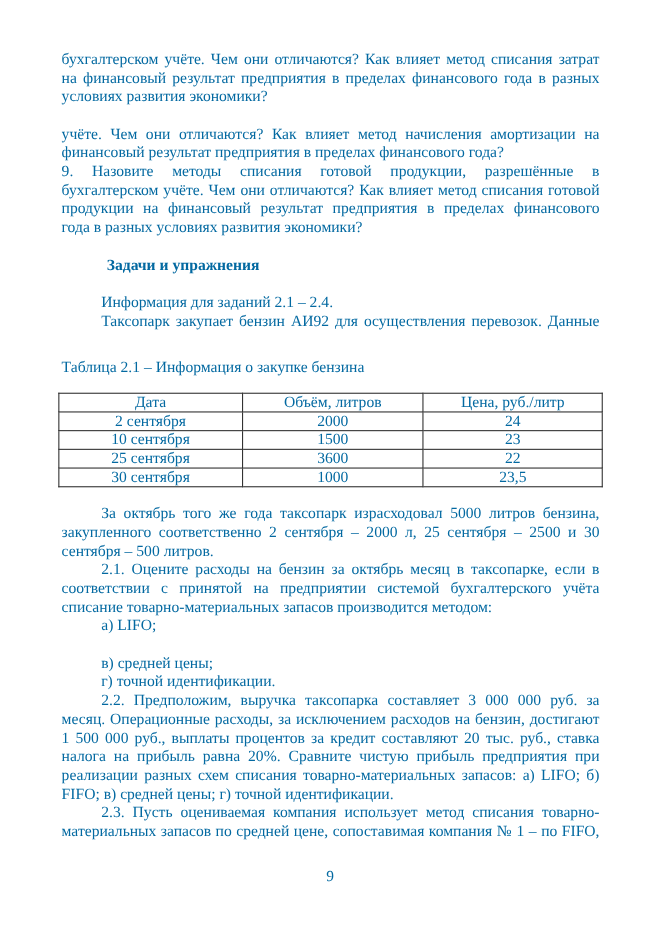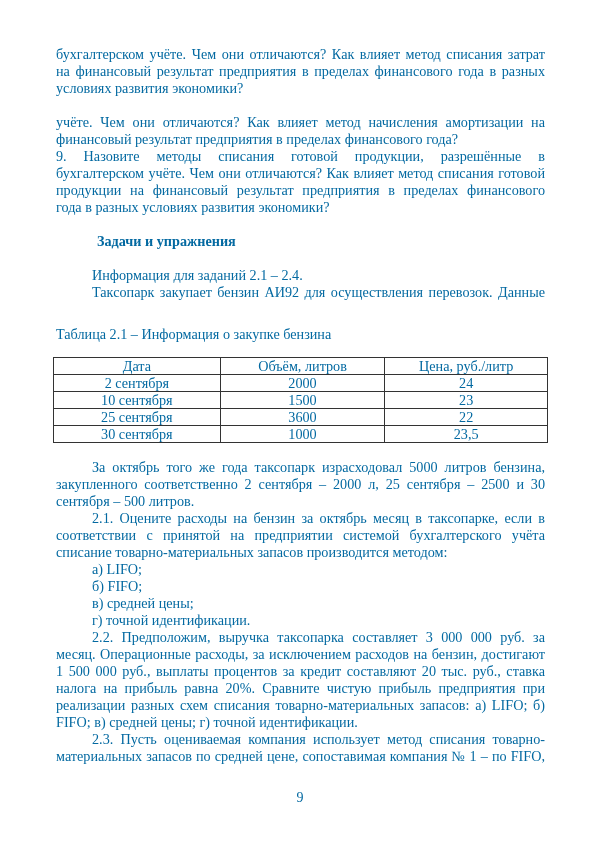--- a/index.html
+++ b/index.html
@@ -84,21 +84,20 @@
   </tbody>
     </table>
 
   <div class="line just indent" style="top:459px">За октябрь того же года таксопарк израсходовал 5000 литров бензина,</div>
   <div class="line just" style="top:476px">закупленного соответственно 2 сентября – 2000 л, 25 сентября – 2500 и 30</div>
   <div class="line" style="top:493px">сентября – 500 литров.</div>
   <div class="line just indent" style="top:510px">2.1. Оцените расходы на бензин за октябрь месяц в таксопарке, если в</div>
   <div class="line just" style="top:527px">соответствии с принятой на предприятии системой бухгалтерского учёта</div>
   <div class="line" style="top:544px">списание товарно-материальных запасов производится методом:</div>
   <div class="line indent2" style="top:561px">а) LIFO;</div>
-  <div class="line indent2" style="top:578px">б) FIFO;</div>
   <div class="line indent2" style="top:595px">в) средней цены;</div>
   <div class="line indent2" style="top:612px">г) точной идентификации.</div>
   <div class="line just indent" style="top:629px">2.2. Предположим, выручка таксопарка составляет 3 000 000 руб. за</div>
   <div class="line just" style="top:646px">месяц. Операционные расходы, за исключением расходов на бензин, достигают</div>
   <div class="line just" style="top:663px">1 500 000 руб., выплаты процентов за кредит составляют 20 тыс. руб., ставка</div>
   <div class="line just" style="top:680px">налога на прибыль равна 20%. Сравните чистую прибыль предприятия при</div>
   <div class="line just" style="top:697px">реализации разных схем списания товарно-материальных запасов: а) LIFO; б)</div>
   <div class="line" style="top:714px">FIFO; в) средней цены; г) точной идентификации.</div>
   <div class="line just indent" style="top:731px">2.3. Пусть оцениваемая компания использует метод списания товарно-</div>
   <div class="line just" style="top:748px">материальных запасов по средней цене, сопоставимая компания № 1 – по FIFO,</div>

